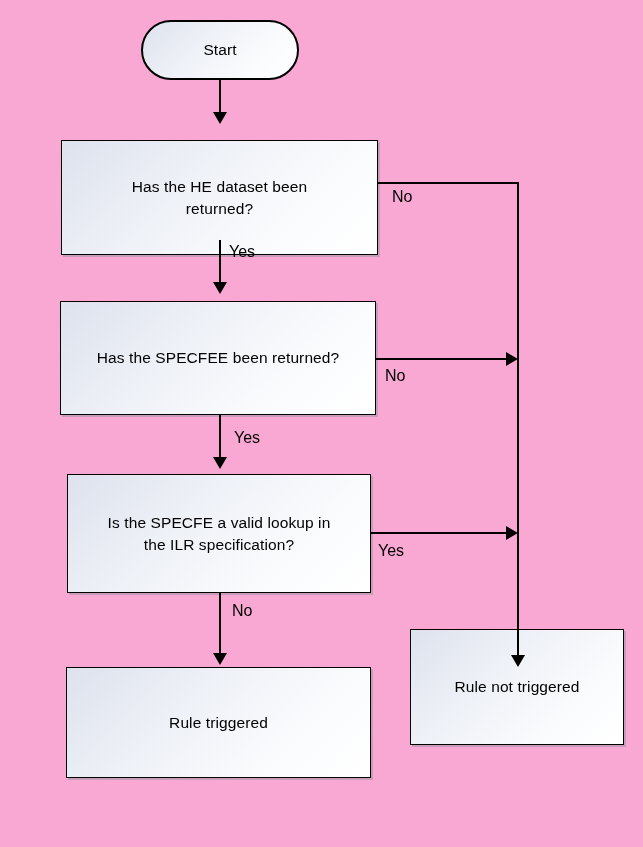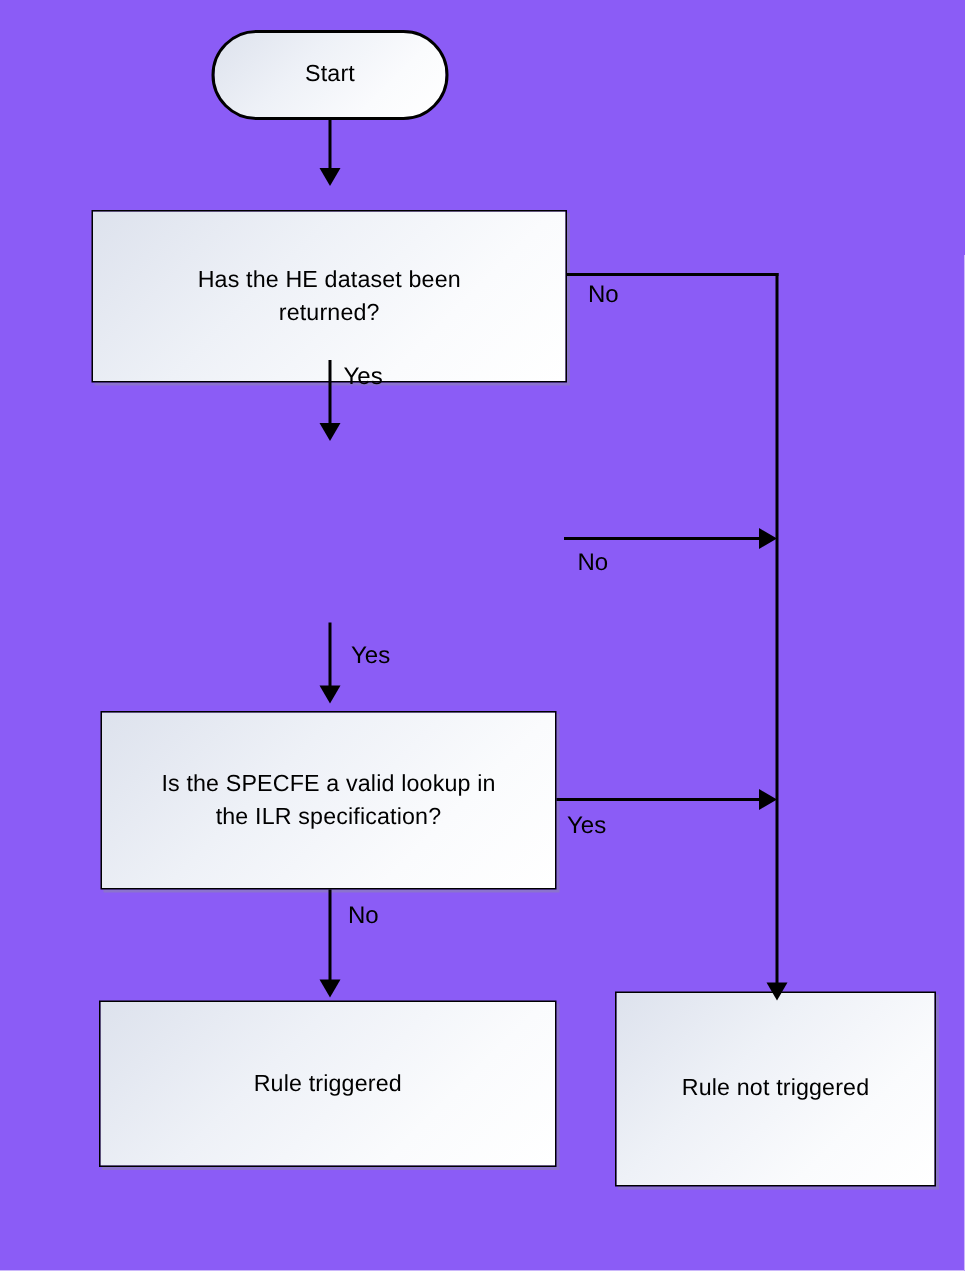--- a/index.html
+++ b/index.html
@@ -8,21 +8,21 @@
     padding: 0;
     background: #ffffff;
   }
   body {
     font-family: "Liberation Sans", sans-serif;
   }
   #canvas {
     position: relative;
     width: 643px;
     height: 847px;
-    background: #8b5cf6;
+    background: #f9a8d4;
     overflow: hidden;
   }
   
   .node {
     position: absolute;
     box-sizing: border-box;
     border: 1.6px solid #000000;
     background: linear-gradient(135deg, #dde2ed 0%, #eef1f7 38%, #fafbfd 72%, #ffffff 100%);
     display: flex;
     align-items: center;
@@ -82,31 +82,34 @@
 
   <div class="node terminator" style="left:141px; top:20px; width:158px; height:60px;">
     <span class="label">Start</span>
   </div>
 
   <div class="node shadowed" style="left:61px; top:125px; width:317px; height:115px;margin-top:15px;">
     <span class="label">Has the HE dataset been
 returned?</span>
   </div>
 
+  <div class="node shadowed" style="left:60px; top:301px; width:316px; height:114px;">
+    <span class="label">Has the SPECFEE been returned?</span>
+  </div>
 
   <div class="node shadowed" style="left:67px; top:474px; width:304px; height:119px;">
     <span class="label">Is the SPECFE a valid lookup in
 the ILR specification?</span>
   </div>
 
   <div class="node shadowed" style="left:66px; top:667px; width:305px; height:111px;">
     <span class="label">Rule triggered</span>
   </div>
 
-  <div class="node shadowed" style="left:410px; top:661px; width:214px; height:130px;">
+  <div class="node shadowed" style="left:410px; top:629px; width:214px; height:116px;">
     <span class="label">Rule not triggered</span>
   </div>
 
   <div class="edge-line v" style="left:219px; top:80px; height:34px;"></div>
   <div class="arrow down" style="left:213px; top:112px;"></div>
 
   <div class="edge-line v" style="left:219px; top:240px; height:44px;"></div>
   <div class="arrow down" style="left:213px; top:282px;"></div>
   <div class="edge-label" style="left:229px; top:244px;">Yes</div>
 

